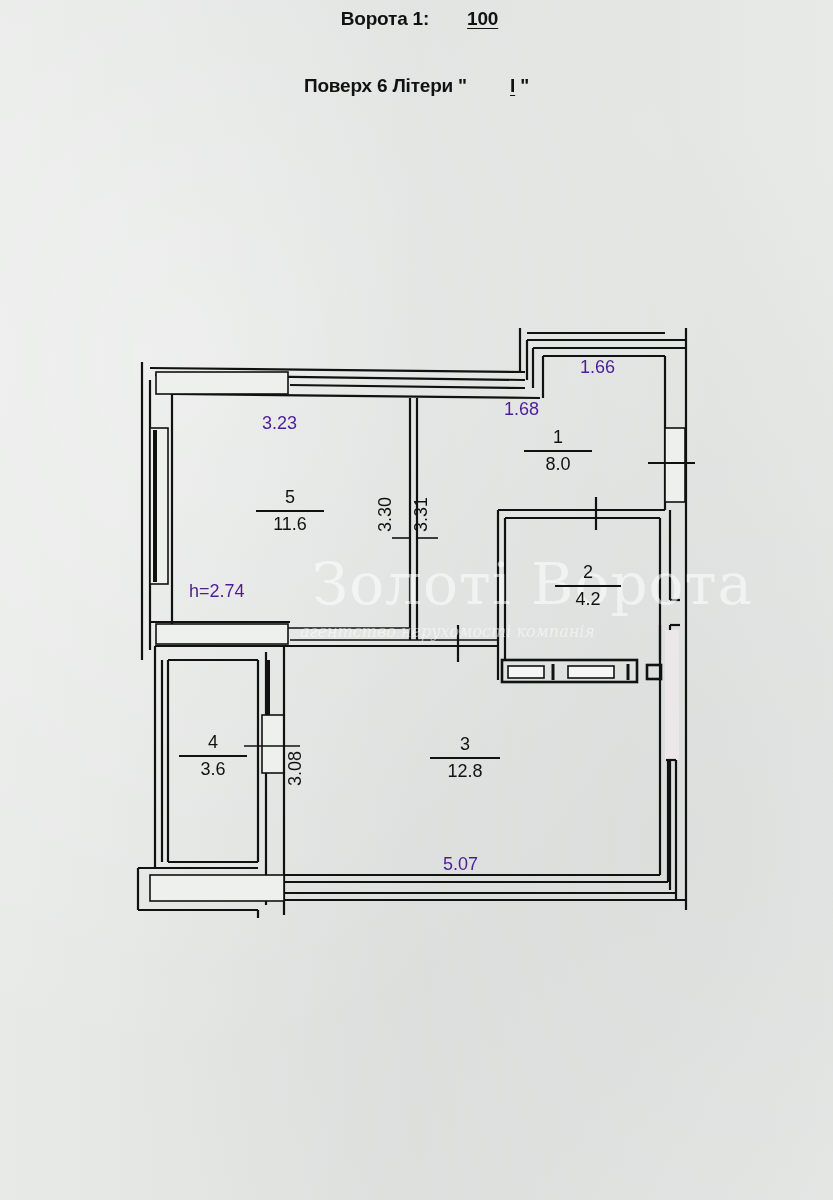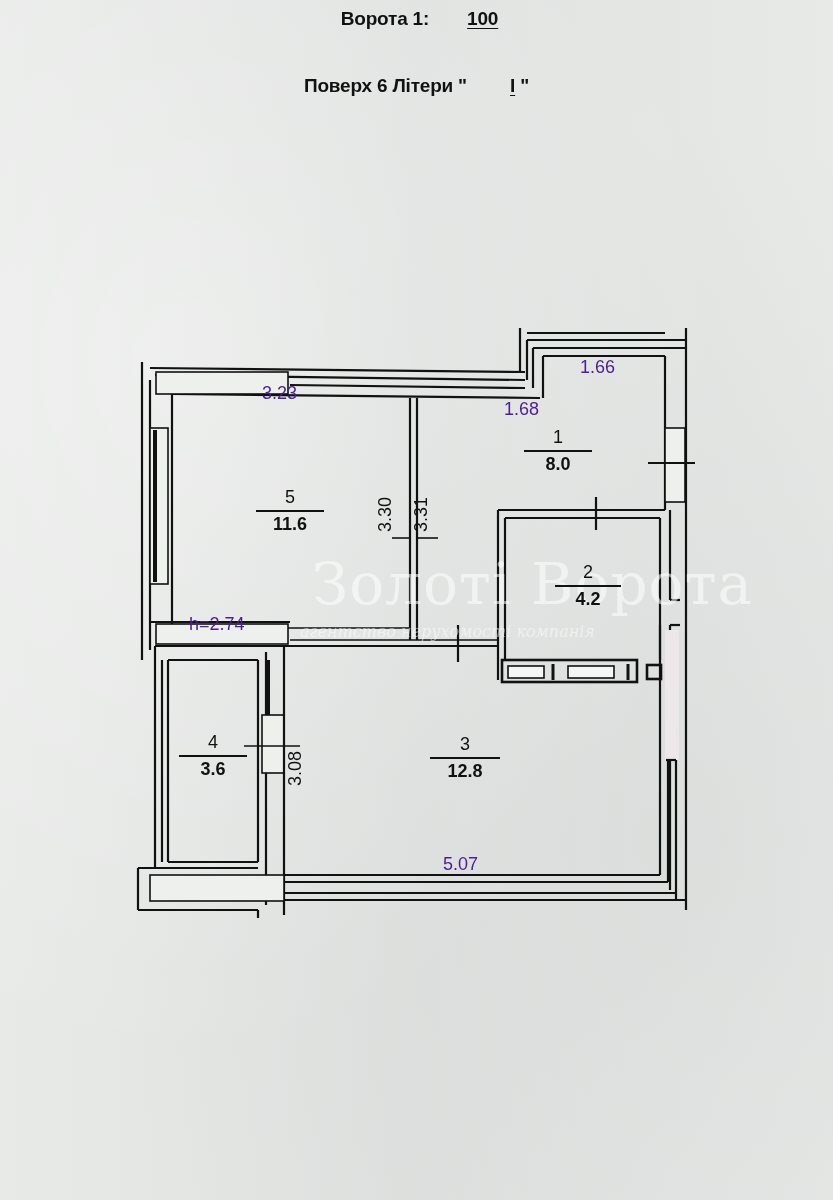--- a/index.html
+++ b/index.html
@@ -18,21 +18,21 @@
       font-weight: bold; color: #111; font-size: 19px; letter-spacing: -0.2px;
     }
     .title .u { text-decoration: underline; text-underline-offset: 3px; margin-left: 38px; }
     #t1 { top: 8px; left: 3px; }
     #t2 { top: 75px; }
     svg#plan { position: absolute; left: 0; top: 0; }
     .lbl { position: absolute; color: #4c1d95; font-size: 18px; line-height: 1; }
     .room { position: absolute; text-align: center; color: #111; font-size: 18px; line-height: 1.05; }
     .room .num { display: block; }
     .room .bar { display: block; height: 2px; background: #111; margin: 3px auto 3px auto; }
-    .room .area { display: block; font-weight: bold; }
+    .room .area { display: block; }
     .vert { position: absolute; transform: rotate(-90deg); transform-origin: center; font-size: 18px; color: #111; white-space: nowrap; }
     .wm { position: absolute; color: rgba(255,255,255,0.55); font-family: "DejaVu Serif", serif; pointer-events: none; }
   </style>
 </head>
 <body>
 
 <div class="title" id="t1">
   <span>Ворота 1:</span><span class="u">100</span>
 </div>
 <div class="title" id="t2">
@@ -127,28 +127,28 @@
     <line x1="284" y1="893" x2="676" y2="893"></line>
     <line x1="284" y1="900" x2="686" y2="900"></line>
     <line x1="660" y1="870" x2="660" y2="875"></line>
     <line x1="668" y1="760" x2="668" y2="882"></line>
   </g>
 </svg>
 
 <div class="wm" style="left:312px; top:550px; font-size:58px; letter-spacing:1px;">Золоті Ворота</div>
 <div class="wm" style="left:300px; top:622px; font-size:16px; color:rgba(255,255,255,0.5);font-style:italic;">агентство нерухомості компанія</div>
 
-<div class="lbl" style="left:262px; top:384px;text-align:right;">3.23</div>
+<div class="lbl" style="left:262px; top:414px;text-align:right;">3.23</div>
 <div class="lbl" style="left:456px; top:400px;margin-left:48px;">1.68</div>
 <div class="lbl" style="left:580px; top:358px;">1.66</div>
 <div class="vert" style="left:368px; top:504px;">3.30</div>
 <div class="vert" style="left:404px; top:504px;">3.31</div>
 <div class="vert" style="left:278px; top:758px;">3.08</div>
 <div class="lbl" style="left:443px; top:855px;">5.07</div>
-<div class="lbl" style="left:189px; top:615px;">h=2.74</div>
+<div class="lbl" style="left:189px; top:582px;">h=2.74</div>
 
 <div class="room" style="left:523px; top:428px; width:70px;">
   <span class="num">1</span>
   <span class="bar" style="width:68px;"></span>
   <span class="area">8.0</span>
 </div>
 <div class="room" style="left:553px; top:563px; width:70px;">
   <span class="num">2</span>
   <span class="bar" style="width:66px;"></span>
   <span class="area">4.2</span>

